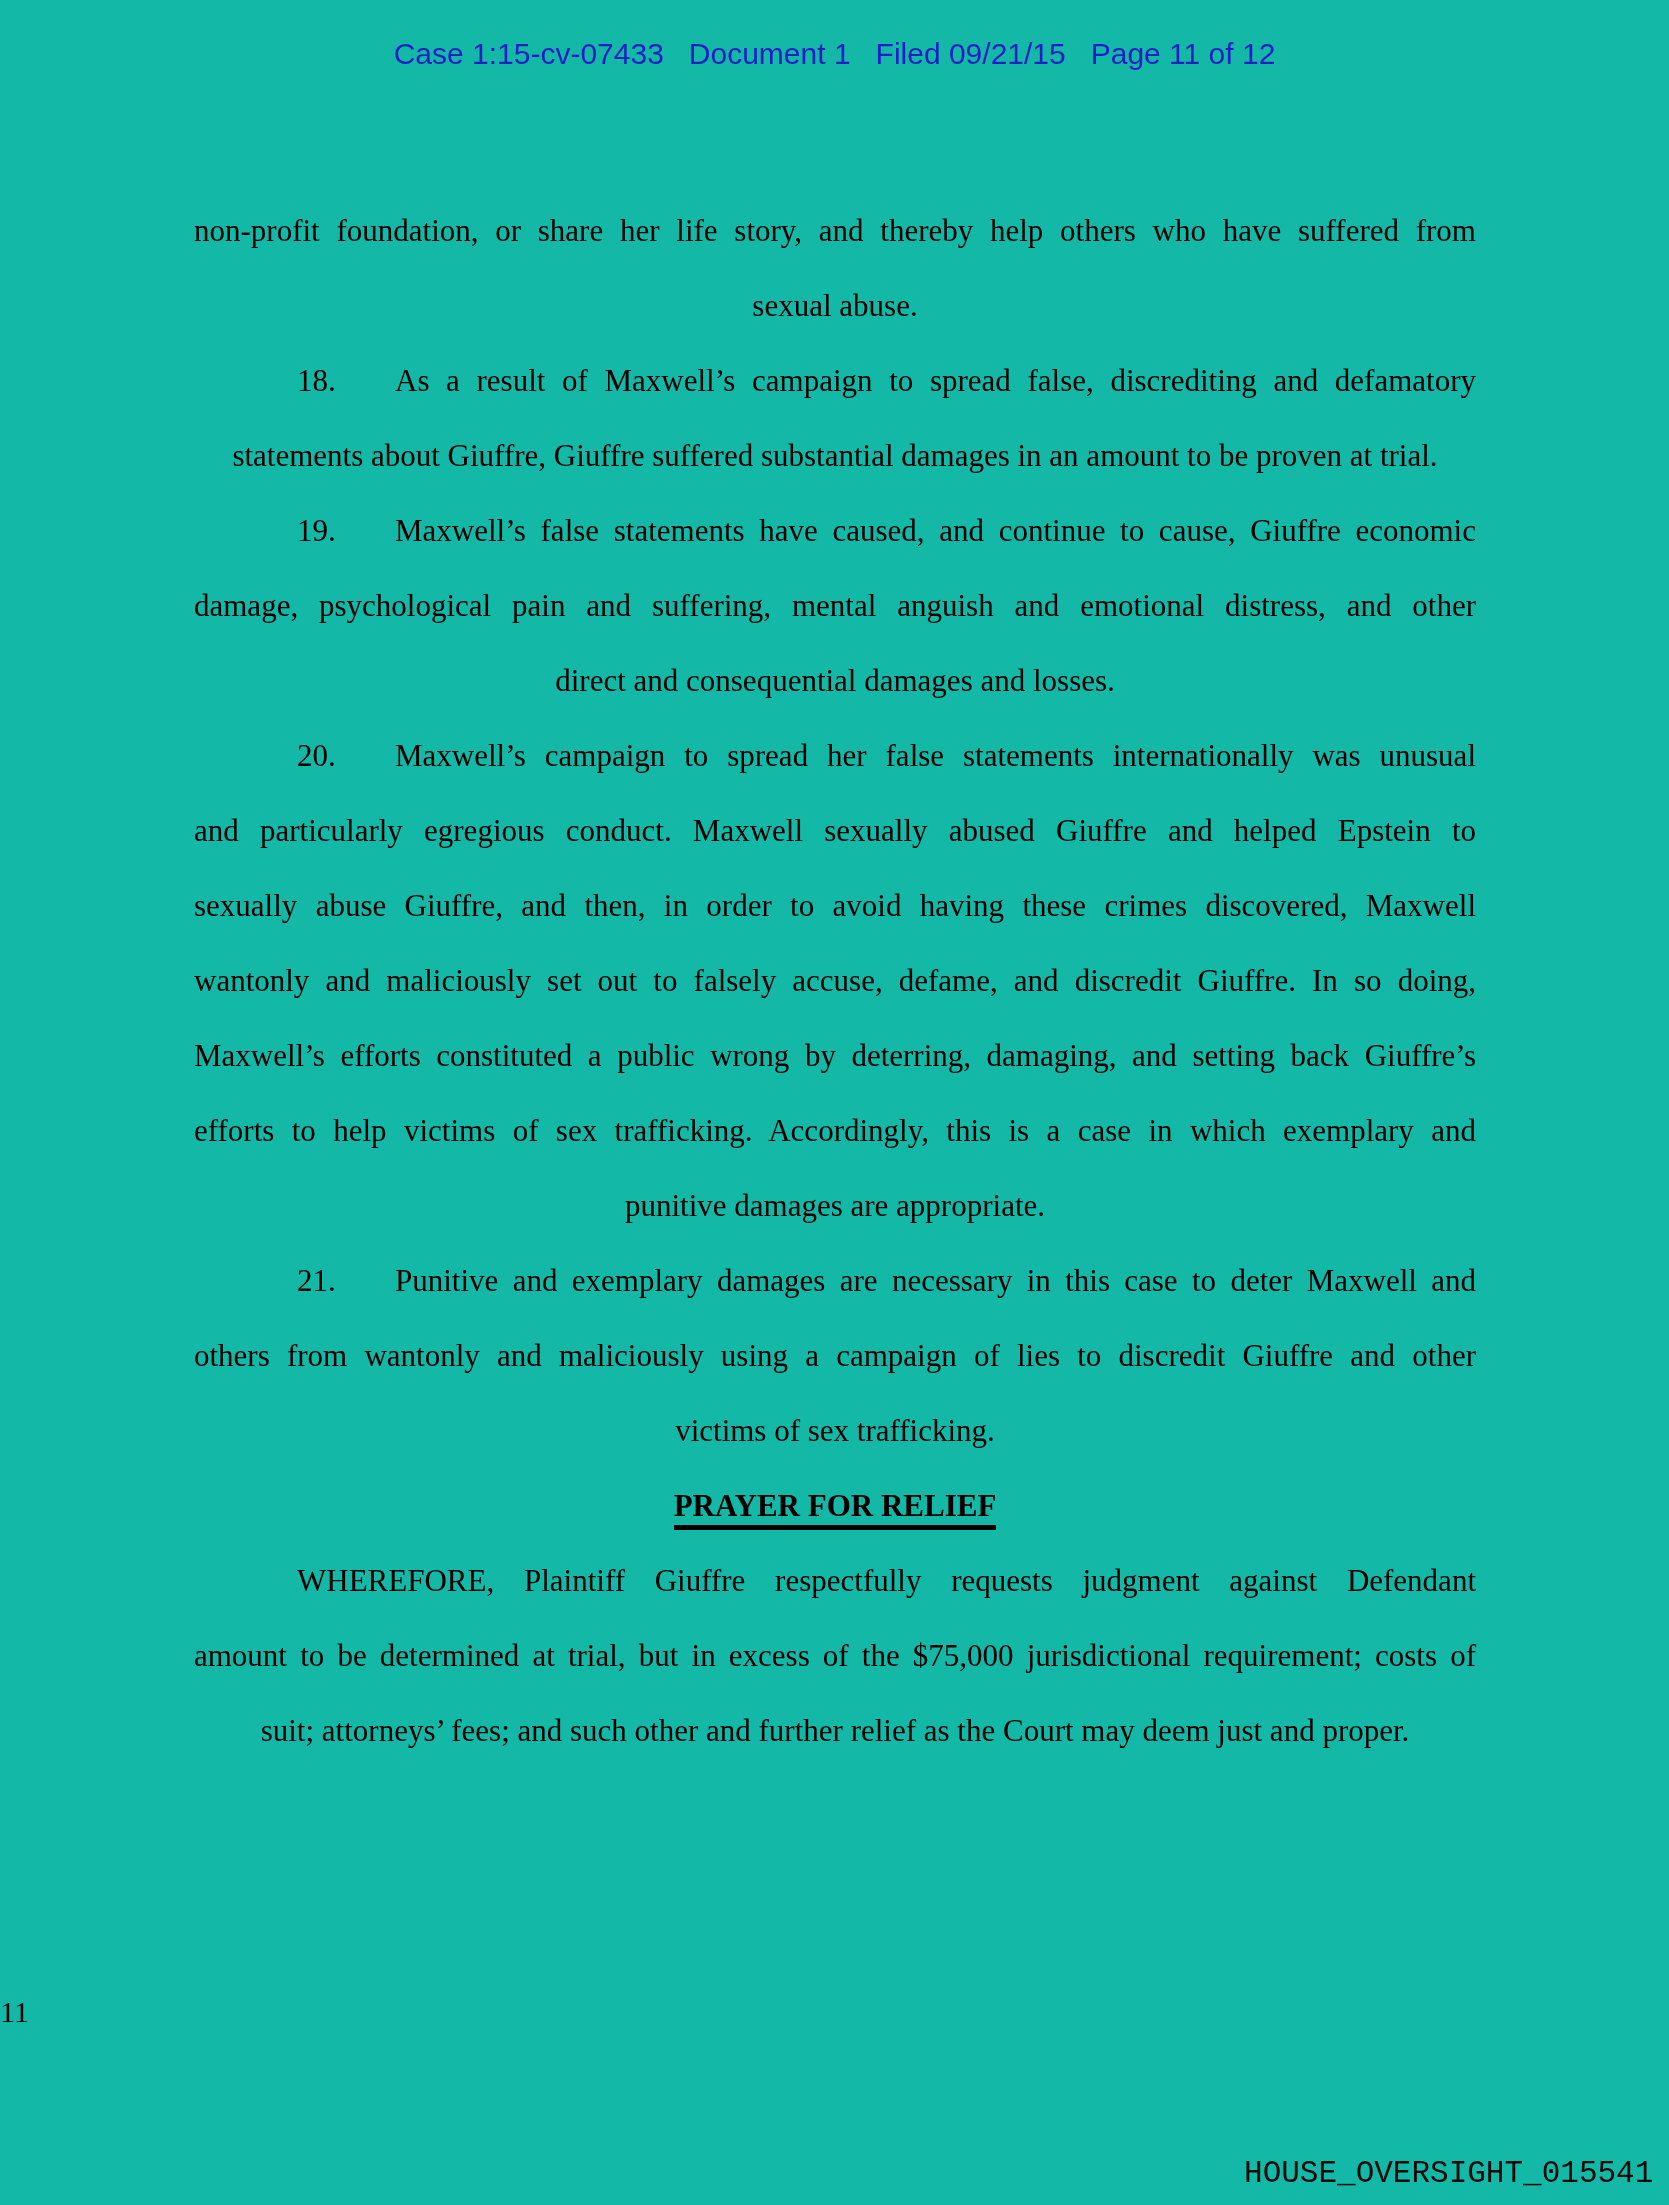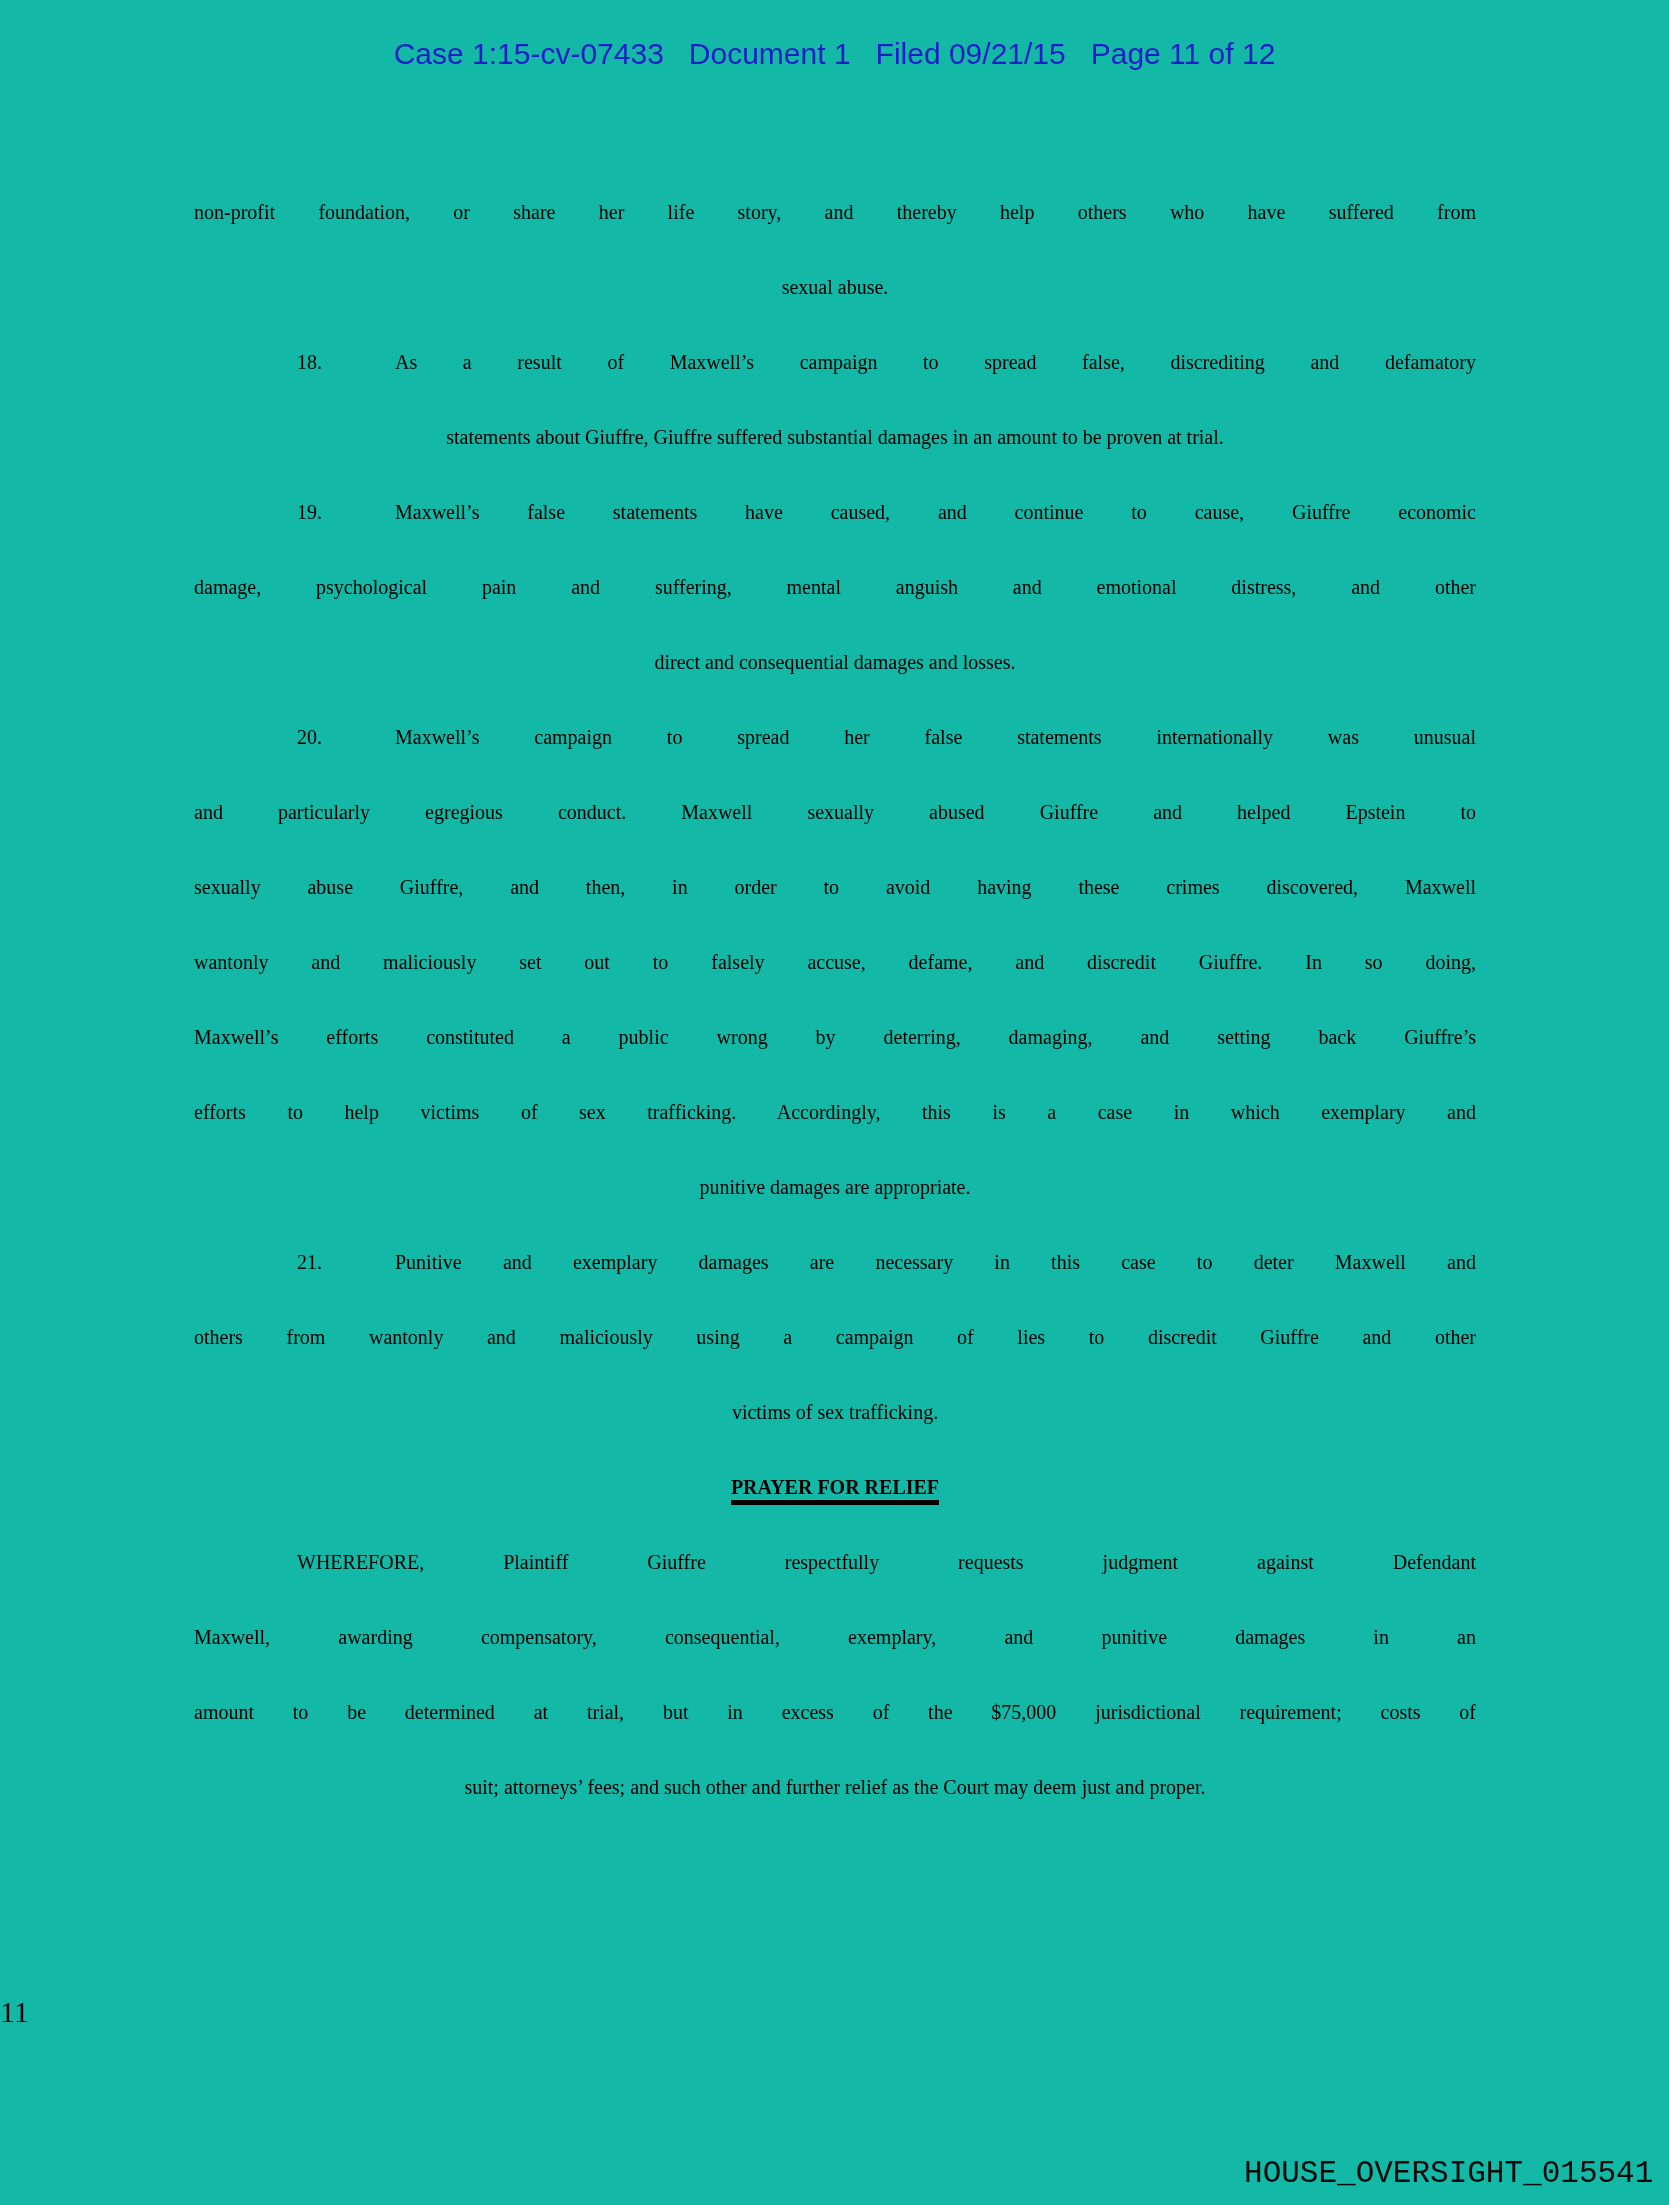--- a/index.html
+++ b/index.html
@@ -19,23 +19,23 @@
     width: 100%;
     text-align: center;
     font-family: "Liberation Sans", sans-serif;
     font-size: 30px;
     color: #1e1ec8;
     white-space: pre;
   }
   .doc-body {
     position: absolute;
     left: 194px;
-    top: 175px;
+    top: 193px;
     width: 1282px;
-    font-size: 20px;
+    font-size: 31px;
   }
   .line {
     height: 75px;
     line-height: 75px;
     text-align: center;
   }
   .line.j {
     text-align: justify;
     text-align-last: justify;
   }
@@ -85,21 +85,20 @@
       <div class="line j">sexually abuse Giuffre, and then, in order to avoid having these crimes discovered, Maxwell</div>
       <div class="line j">wantonly and maliciously set out to falsely accuse, defame, and discredit Giuffre.  In so doing,</div>
       <div class="line j">Maxwell’s efforts constituted a public wrong by deterring, damaging, and setting back Giuffre’s</div>
       <div class="line j">efforts to help victims of sex trafficking. Accordingly, this is a case in which exemplary and</div>
       <div class="line">punitive damages are appropriate.</div>
       <div class="line j ind"><span class="pnum">21.</span>Punitive and exemplary damages are necessary in this case to deter Maxwell and</div>
       <div class="line j">others from wantonly and maliciously using a campaign of lies to discredit Giuffre and other</div>
       <div class="line">victims of sex trafficking.</div>
       <div class="line heading"><span class="heading-text">PRAYER FOR RELIEF</span></div>
       <div class="line j ind">WHEREFORE, Plaintiff Giuffre respectfully requests judgment against Defendant</div>
-      <div class="line j">Maxwell, awarding compensatory, consequential, exemplary, and punitive damages in an</div>
       <div class="line j">amount to be determined at trial, but in excess of the $75,000 jurisdictional requirement; costs of</div>
       <div class="line">suit; attorneys’ fees; and such other and further relief as the Court may deem just and proper.</div>
     </div>
 
   <div class="page-num">11</div>
 
   <div class="bates">HOUSE_OVERSIGHT_015541</div>
 </div>
 
 

